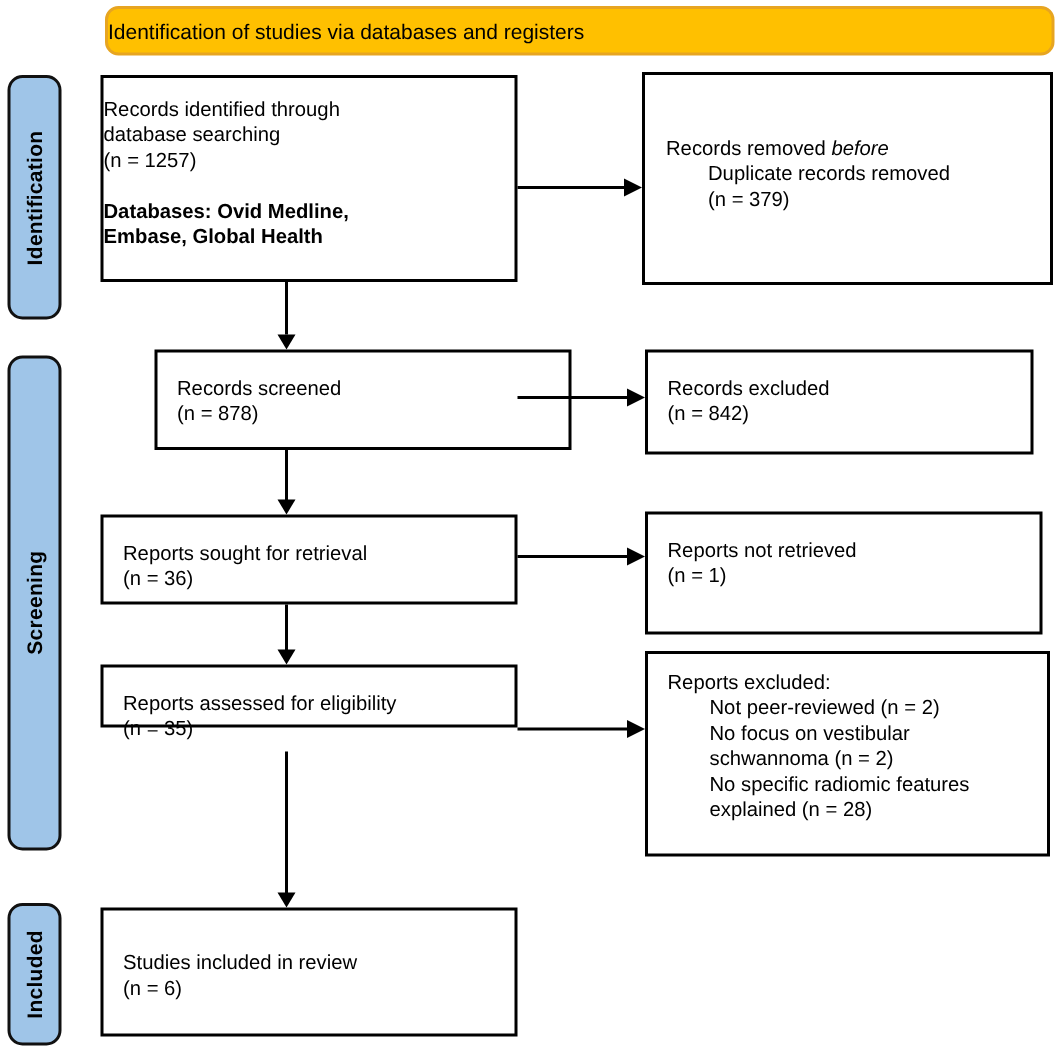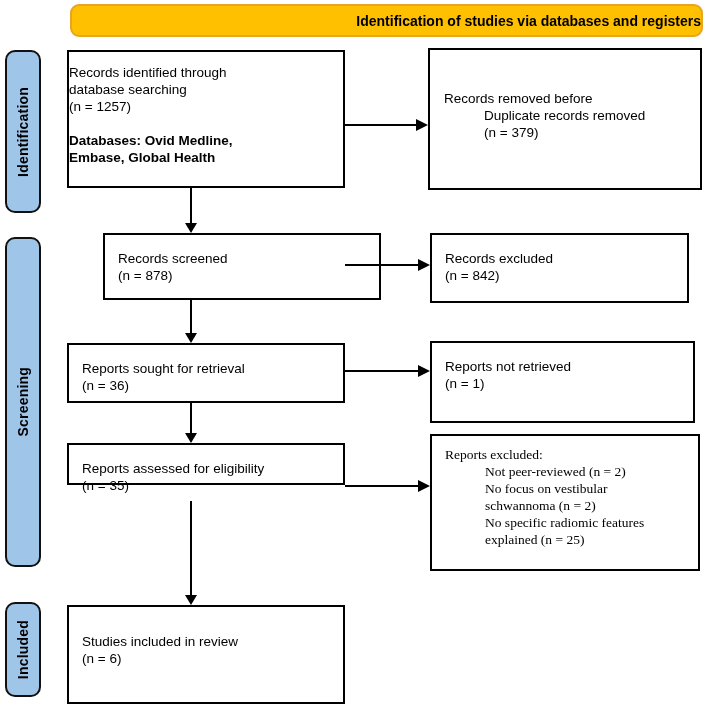--- a/index.html
+++ b/index.html
@@ -6,22 +6,22 @@
   *{box-sizing:border-box;}
   .canvas{
     position:relative;width:708px;height:705px;background:#ffffff;
     font-family:"Liberation Sans",sans-serif;color:#000;overflow:hidden;
   }
   .banner{
     position:absolute;left:70px;top:4px;width:633px;height:33px;
     background:var(--banner-fill,#FFC000);
     border:2px solid var(--banner-border,#E7A521);
     border-radius:9px;
-    display:flex;align-items:center;justify-content:flex-end;
-    font-size:14px;font-weight:bold;
+    display:flex;align-items:center;justify-content:flex-start;
+    font-size:14px;font-weight:normal;
   }
   .side{
     position:absolute;left:5px;width:36px;
     background:var(--sidebar-fill,#9FC5E8);
     border:2px solid #111;border-radius:10px;
     display:flex;align-items:center;justify-content:center;
   }
   .vtext{
     writing-mode:vertical-rl;transform:rotate(180deg);
     font-size:14px;font-weight:bold;letter-spacing:0.2px;white-space:nowrap;
@@ -30,22 +30,22 @@
     position:absolute;background:#fff;
     border:2px solid var(--box-border,#000);
     font-size:13.5px;line-height:17px;
   }
   .box.center{text-align:left;padding-top:12px;}
   .box .para2{margin-top:17px;font-weight:bold;}
   .pad-std{padding:15px 10px 0 13px;}
   .pad-r1{padding:40px 10px 0 14px;}
   .pad-r4{padding:10px 8px 0 13px;}
   .pad-l5{padding:26px 10px 0 13px;}
-  .indent{margin-left:40px;}
-  .ital{}
+  .indent{margin-left:28px;}
+  .ital{font-style:italic;}
   .vline{position:absolute;width:2px;background:var(--arrow,#000);}
   .hline{position:absolute;height:2px;background:var(--arrow,#000);}
   .head-down{
     position:absolute;width:0;height:0;
     border-left:6px solid transparent;border-right:6px solid transparent;
     border-top:10px solid var(--arrow,#000);
   }
   .head-right{
     position:absolute;width:0;height:0;
     border-top:6px solid transparent;border-bottom:6px solid transparent;
@@ -102,30 +102,30 @@
   </div>
   <div class="box pad-std" style="left:430px;top:341px;width:265px;height:82px;">
     <div>Reports not retrieved</div>
     <div>(n = 1)</div>
   </div>
 
   <div class="box pad-std" style="left:67px;top:443px;width:278px;height:42px;">
     <div>Reports assessed for eligibility</div>
     <div>(n = 35)</div>
   </div>
-  <div class="box pad-r4" style="left:430px;top:434px;width:270px;height:137px;font-family:Liberation Serif, serif;">
+  <div class="box pad-r4" style="left:430px;top:434px;width:270px;height:137px;">
     <div>Reports excluded:</div>
     <div class="indent">Not peer-reviewed (n = 2)</div>
     <div class="indent">No focus on vestibular</div>
     <div class="indent">schwannoma (n = 2)</div>
     <div class="indent">No specific radiomic features</div>
-    <div class="indent">explained (n = 25)</div>
+    <div class="indent">explained (n = 28)</div>
   </div>
 
-  <div class="box pad-l5" style="left:67px;top:605px;width:278px;height:99px;">
+  <div class="box pad-l5" style="left:67px;top:605px;width:278px;height:86px;">
     <div>Studies included in review</div>
     <div>(n = 6)</div>
   </div>
 
   <div class="vline" style="left:190px;top:188px;height:35px;"></div>
   <div class="head-down" style="left:185px;top:223px;"></div>
 
   <div class="vline" style="left:190px;top:300px;height:34px;"></div>
   <div class="head-down" style="left:185px;top:333px;"></div>
 

